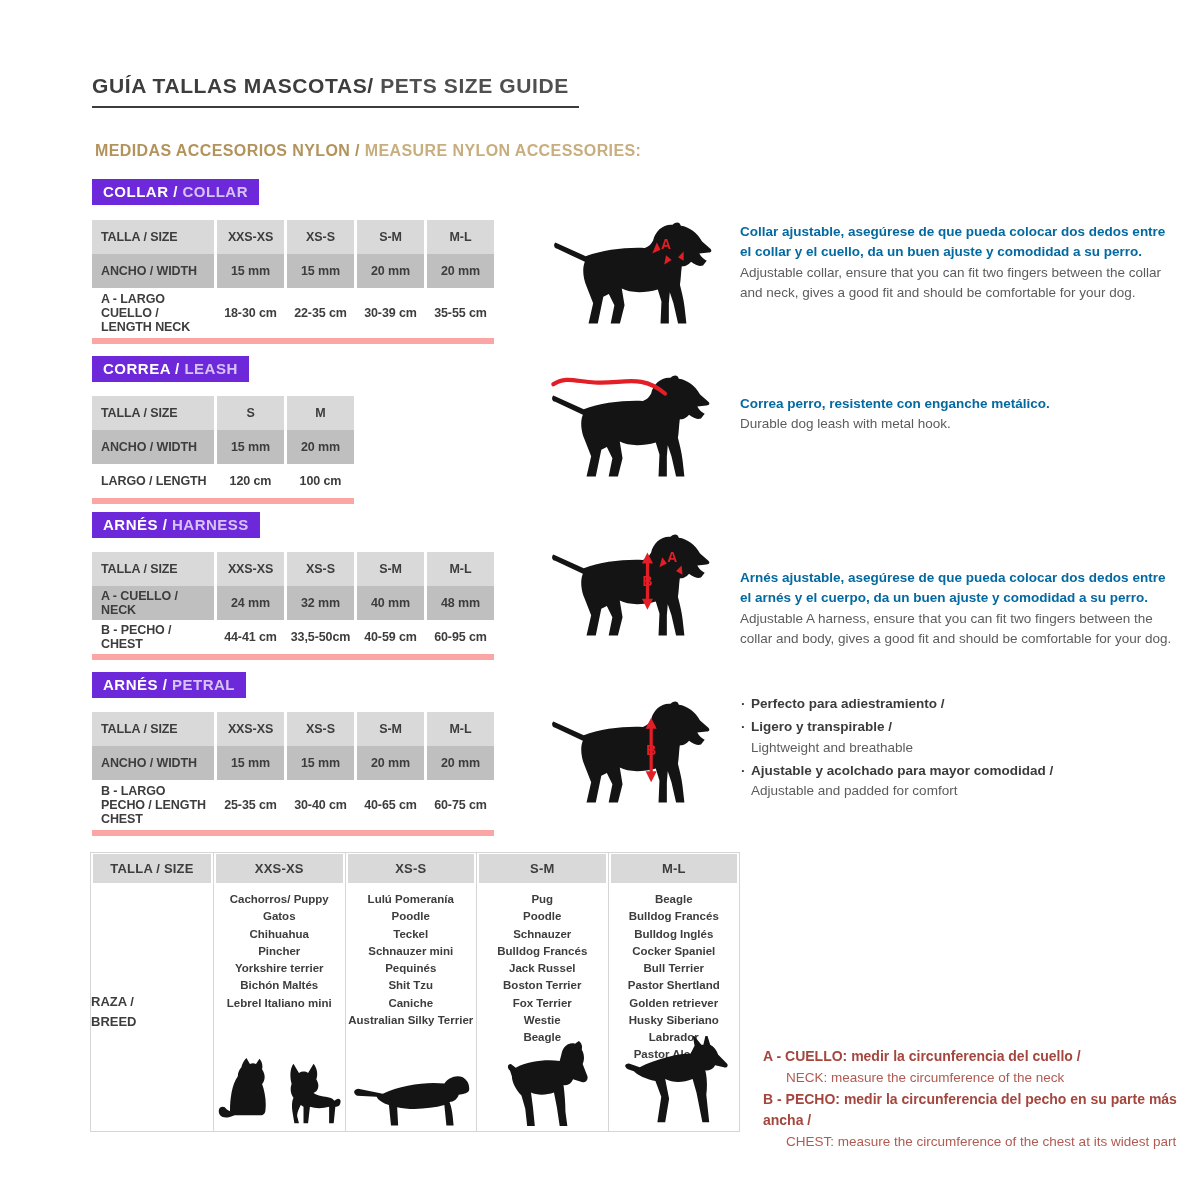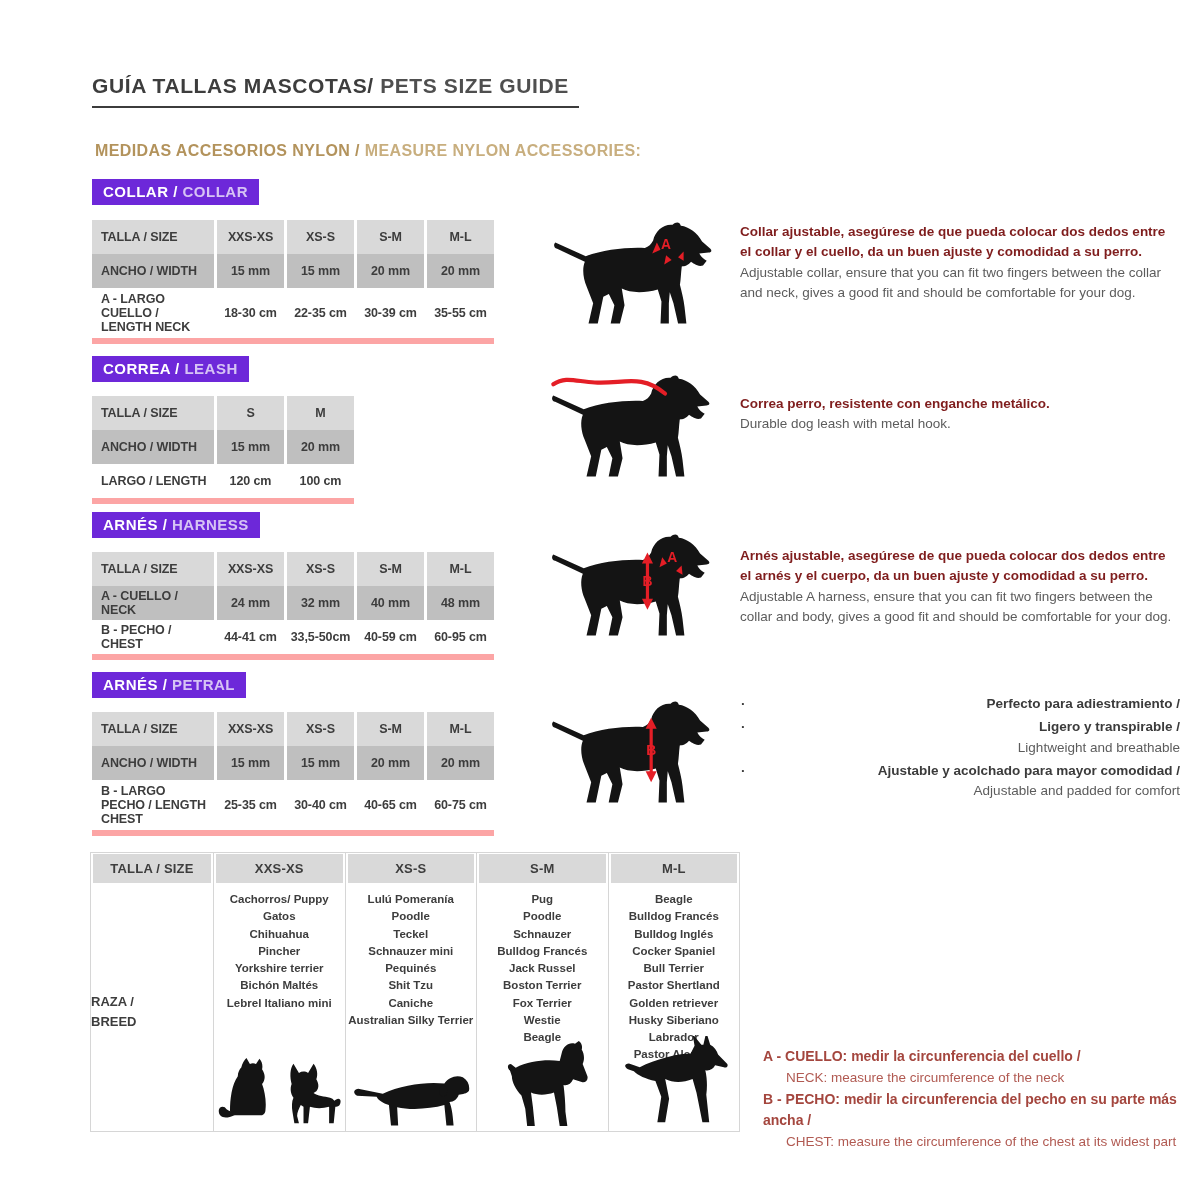--- a/index.html
+++ b/index.html
@@ -27,23 +27,23 @@
   .tc{display:flex;align-items:center;justify-content:center;text-align:center;min-height:30px;padding:2px 2px;}
   .tc.lbl{justify-content:flex-start;text-align:left;padding-left:9px;}
   .tr.head .tc{background:#d9d9d9;}
   .tr.mid .tc{background:#bfbfbf;}
   .tr.open{border-bottom:6px solid #fca5a5;}
   .tr.open.tall .tc{min-height:46px;}
   .tr.open.short .tc{min-height:30px;}
 
   
   .desc{width:434px;font-size:13.5px;line-height:1.5;}
-  .desc .es{font-weight:700;color:#7f1d1d;}
+  .desc .es{font-weight:700;color:#0369a1;}
   .desc .en{color:#5c5c5c;}
-  .bullets{width:440px;font-size:13.5px;line-height:1.5;text-align:right;}
+  .bullets{width:440px;font-size:13.5px;line-height:1.5;}
   .bullet{position:relative;padding-left:11px;margin-bottom:3px;}
   .bullet::before{content:"·";position:absolute;left:1px;top:0;font-weight:700;color:#3b3b3b;}
   .bullet .es{font-weight:700;color:#3b3b3b;}
   .bullet .en{color:#5c5c5c;}
 
   
   .dogfig{width:188px;height:120px;}
   .sil{fill:#141414;}
   .red{fill:#e41e26;}
   .redline{stroke:#e41e26;fill:none;}
@@ -195,21 +195,21 @@
     <use href="#dog-shape" class="sil"></use>
     <polygon class="red" points="128,48 136,44 131,37"></polygon>
     <polygon class="red" points="146,52 152,46 153,56"></polygon>
     <text class="mark" x="142" y="42" text-anchor="middle">A</text>
     <line class="redline" style="stroke-width:3.5" x1="115" y1="38" x2="115" y2="88"></line>
     <polygon class="red" points="109,44 115,32 121,44"></polygon>
     <polygon class="red" points="109,82 115,94 121,82"></polygon>
     <text class="mark" x="115" y="68" text-anchor="middle">B</text>
   </svg>
 
-  <div class="abs desc" style="left:740px;top:546px">
+  <div class="abs desc" style="left:740px;top:568px">
     <div class="es">Arnés ajustable, asegúrese de que pueda colocar dos dedos entre el arnés y el cuerpo, da un buen ajuste y comodidad a su perro.</div>
     <div class="en">Adjustable A harness, ensure that you can fit two fingers between the collar and body, gives a good fit and should be comfortable for your dog.</div>
   </div>
 
   <div class="abs" style="left:92px;top:672px">
     <span class="badge"><span>ARNÉS / </span><span class="en">PETRAL</span></span>
   </div>
 
   <div class="abs tbl cols5" style="left:92px;top:712px">
     <div class="tr head">

